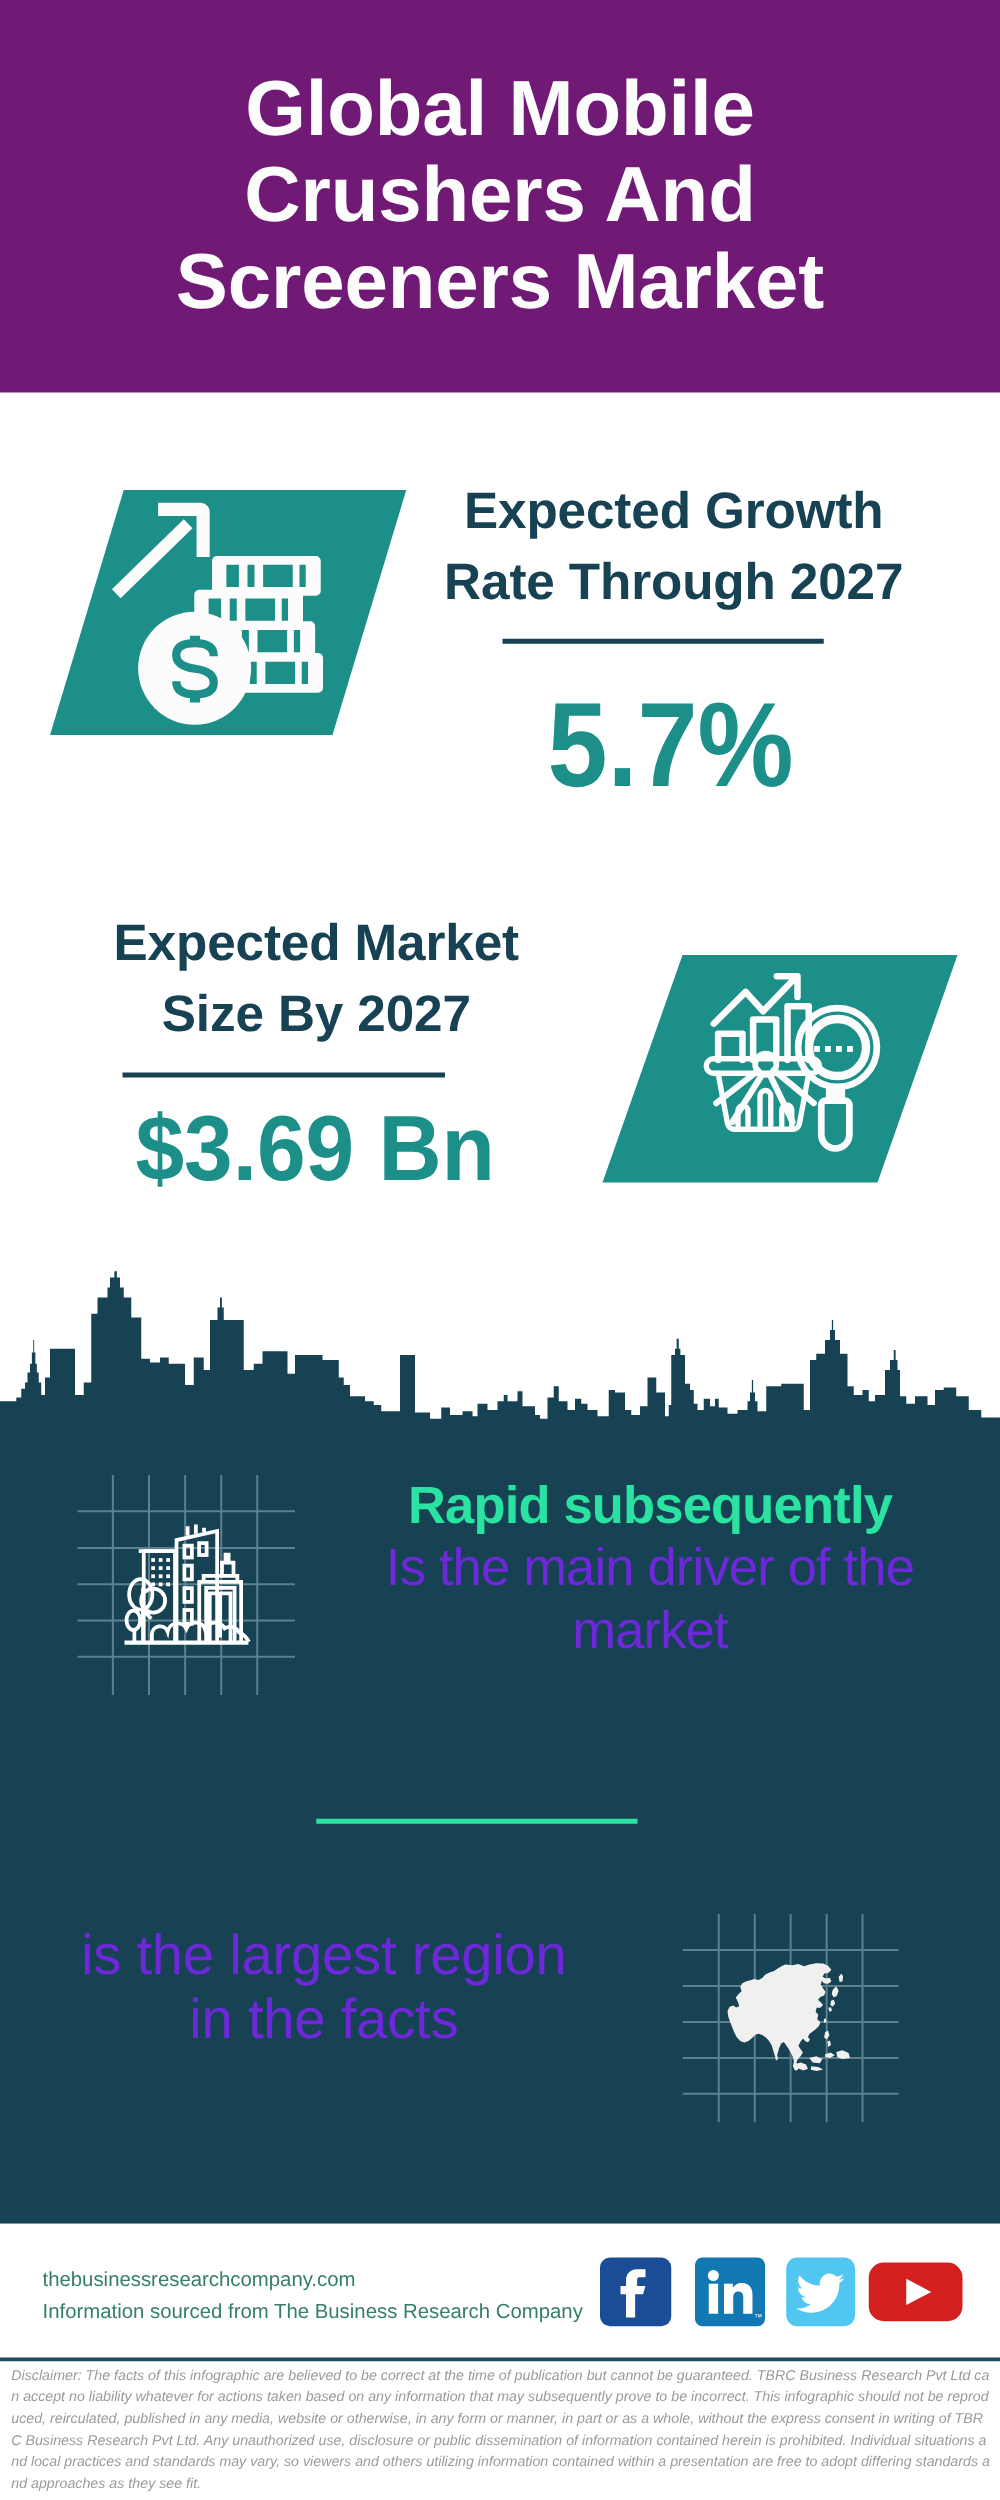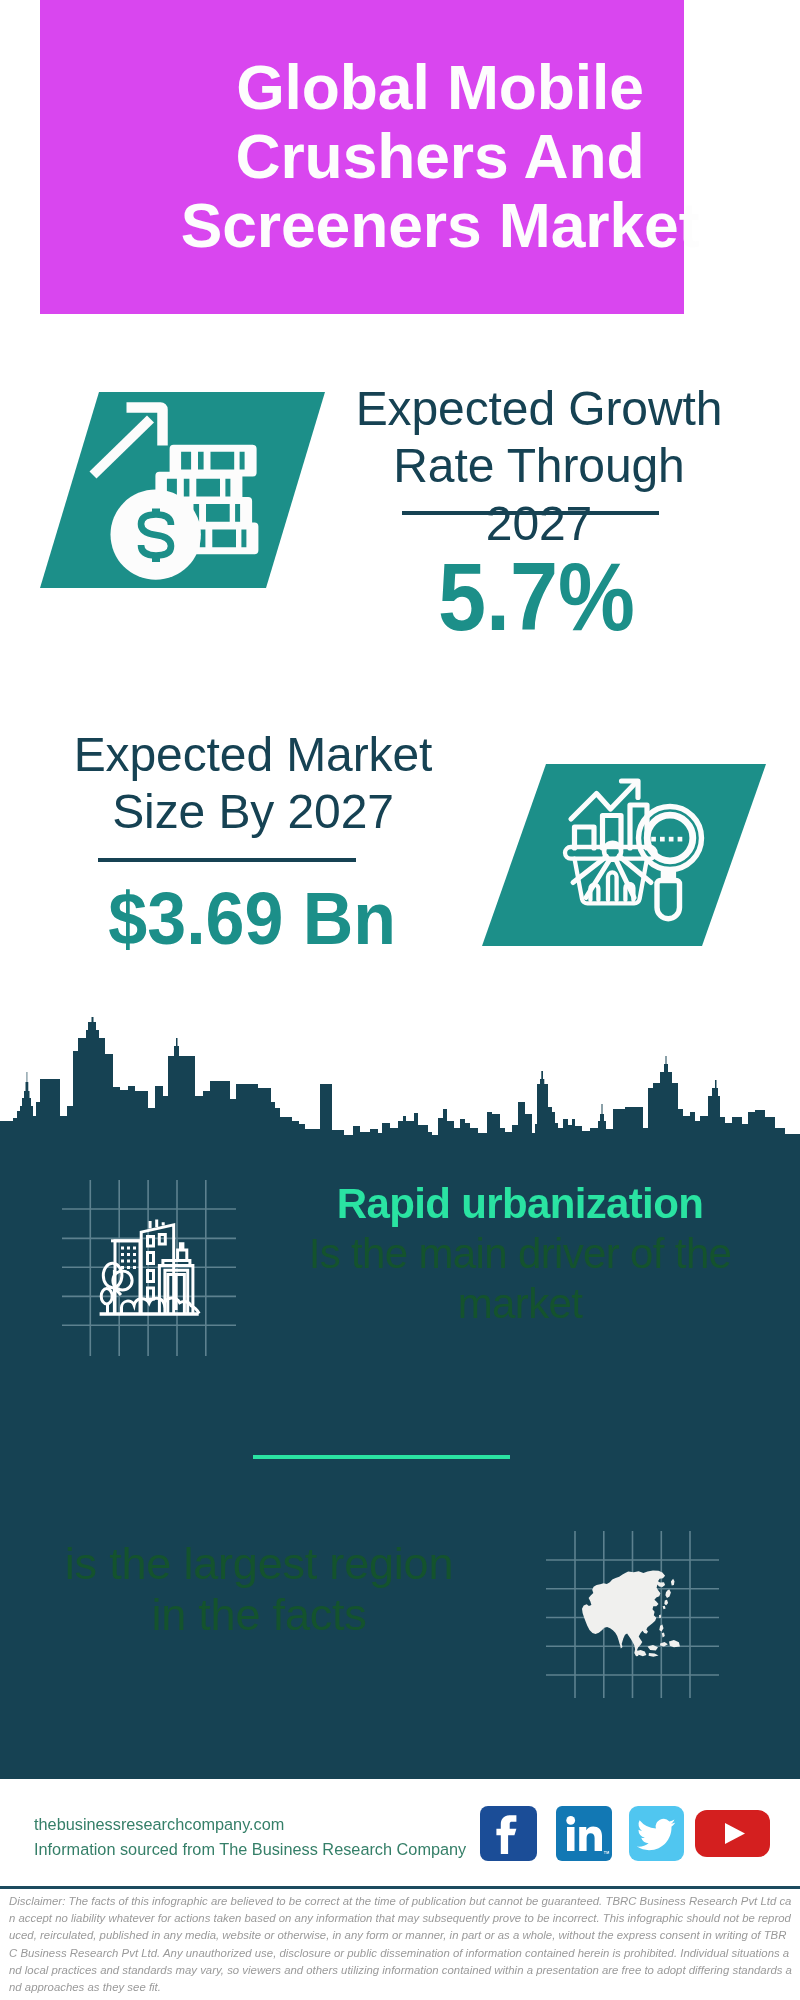--- a/index.html
+++ b/index.html
@@ -1,35 +1,35 @@
 <!DOCTYPE html>
 <html><head>
 <meta charset="utf-8">
 <style>
   html,body{margin:0;padding:0;}
   body{width:800px;height:2000px;background:#ffffff;font-family:"Liberation Sans",sans-serif;overflow:hidden;}
   .page{position:relative;width:800px;height:2000px;background:#fff;}
 
   
-  .hdr{position:absolute;left:0;top:0;width:644px;height:314px;background:#d946ef;margin-left:40px;}
+  .hdr{position:absolute;left:0;top:0;width:800px;height:314px;background:#701a75;}
   .hdr-title{position:absolute;left:117px;top:53px;width:566px;margin:0;text-align:center;color:#fdfdfd;
              font-size:62.4px;line-height:69.2px;font-weight:bold;letter-spacing:-0.1px;}
 
   
   .para{position:absolute;overflow:visible;}
-  .stat-h{position:absolute;text-align:center;color:#164253;font-size:48px;line-height:57.4px;font-weight:normal;letter-spacing:-0.1px;}
+  .stat-h{position:absolute;text-align:center;color:#164253;font-size:41px;line-height:57.4px;font-weight:bold;letter-spacing:-0.1px;}
   .rule{position:absolute;height:4px;background:#164253;}
   .stat-v{position:absolute;text-align:center;color:#1c8f89;font-weight:bold;}
   .stat-v span{display:inline-block;transform-origin:center;}
 
   
   .band{position:absolute;left:0;width:800px;background:#164253;}
   .ins{position:absolute;text-align:center;}
   .ins .hl{display:block;color:#2ae3a2;font-weight:bold;}
-  .ins .tx{display:block;color:#14532d;}
+  .ins .tx{display:block;color:#6d28d9;}
   .mint-rule{position:absolute;height:4px;background:#2ae3a2;}
 
   
   .src{position:absolute;color:#357f68;font-size:16.3px;line-height:25px;}
   .disc{position:absolute;color:#9a9a9a;font-size:11.35px;line-height:17.2px;word-break:break-all;letter-spacing:0.02px;font-style:italic;}
   .social{position:absolute;border-radius:10px;}
 </style>
 </head>
 <body>
 
@@ -152,21 +152,21 @@
         <ellipse cx="52.6" cy="97.5" rx="9.3" ry="12.2"></ellipse>
         <circle cx="62.5" cy="102.5" r="9.6"></circle>
         <ellipse cx="46.7" cy="118.2" rx="5.5" ry="7.7"></ellipse>
         <path d="M54.4 135.4 V92 M47.5 135.4 V125 M54.4 110 L61 117"></path>
       </g>
       <path d="M61.5 135.4 V129.5 a6.5 6.5 0 0 1 12.6 -2.2 a8 8 0 0 1 15 -2.2 a8 8 0 0 1 15 0.6 a8.5 8.5 0 0 1 15.6 -1 a8 8 0 0 1 11.5 3.2 q4.5 1.6 8 7.5"></path>
       <path d="M39.6 136 H138.7" stroke-width="3.4"></path>
     </g>
   </svg>
   <div class="ins" style="left:280px;top:1179px;width:480px;font-size:42px;line-height:50px;letter-spacing:-0.65px;">
-    <span class="hl">Rapid urbanization</span>
+    <span class="hl">Rapid subsequently</span>
     <span class="tx">Is the main driver of the market</span>
   </div>
   <div class="mint-rule" style="left:253px;top:1455px;width:257px;"></div>
 
   <div class="ins" style="left:45px;top:1539px;width:428px;font-size:45px;line-height:50.5px;letter-spacing:-0.2px;">
     <span class="tx">is the largest region in the facts</span>
   </div>
   <svg style="position:absolute;left:546px;top:1531px;width:173px;height:167px" viewBox="0 0 173 167">
     <g stroke="#5d818f" stroke-width="1.6" fill="none">
       <path d="M29 0 V167 M57.8 0 V167 M86.5 0 V167 M115.3 0 V167 M144 0 V167"></path>

